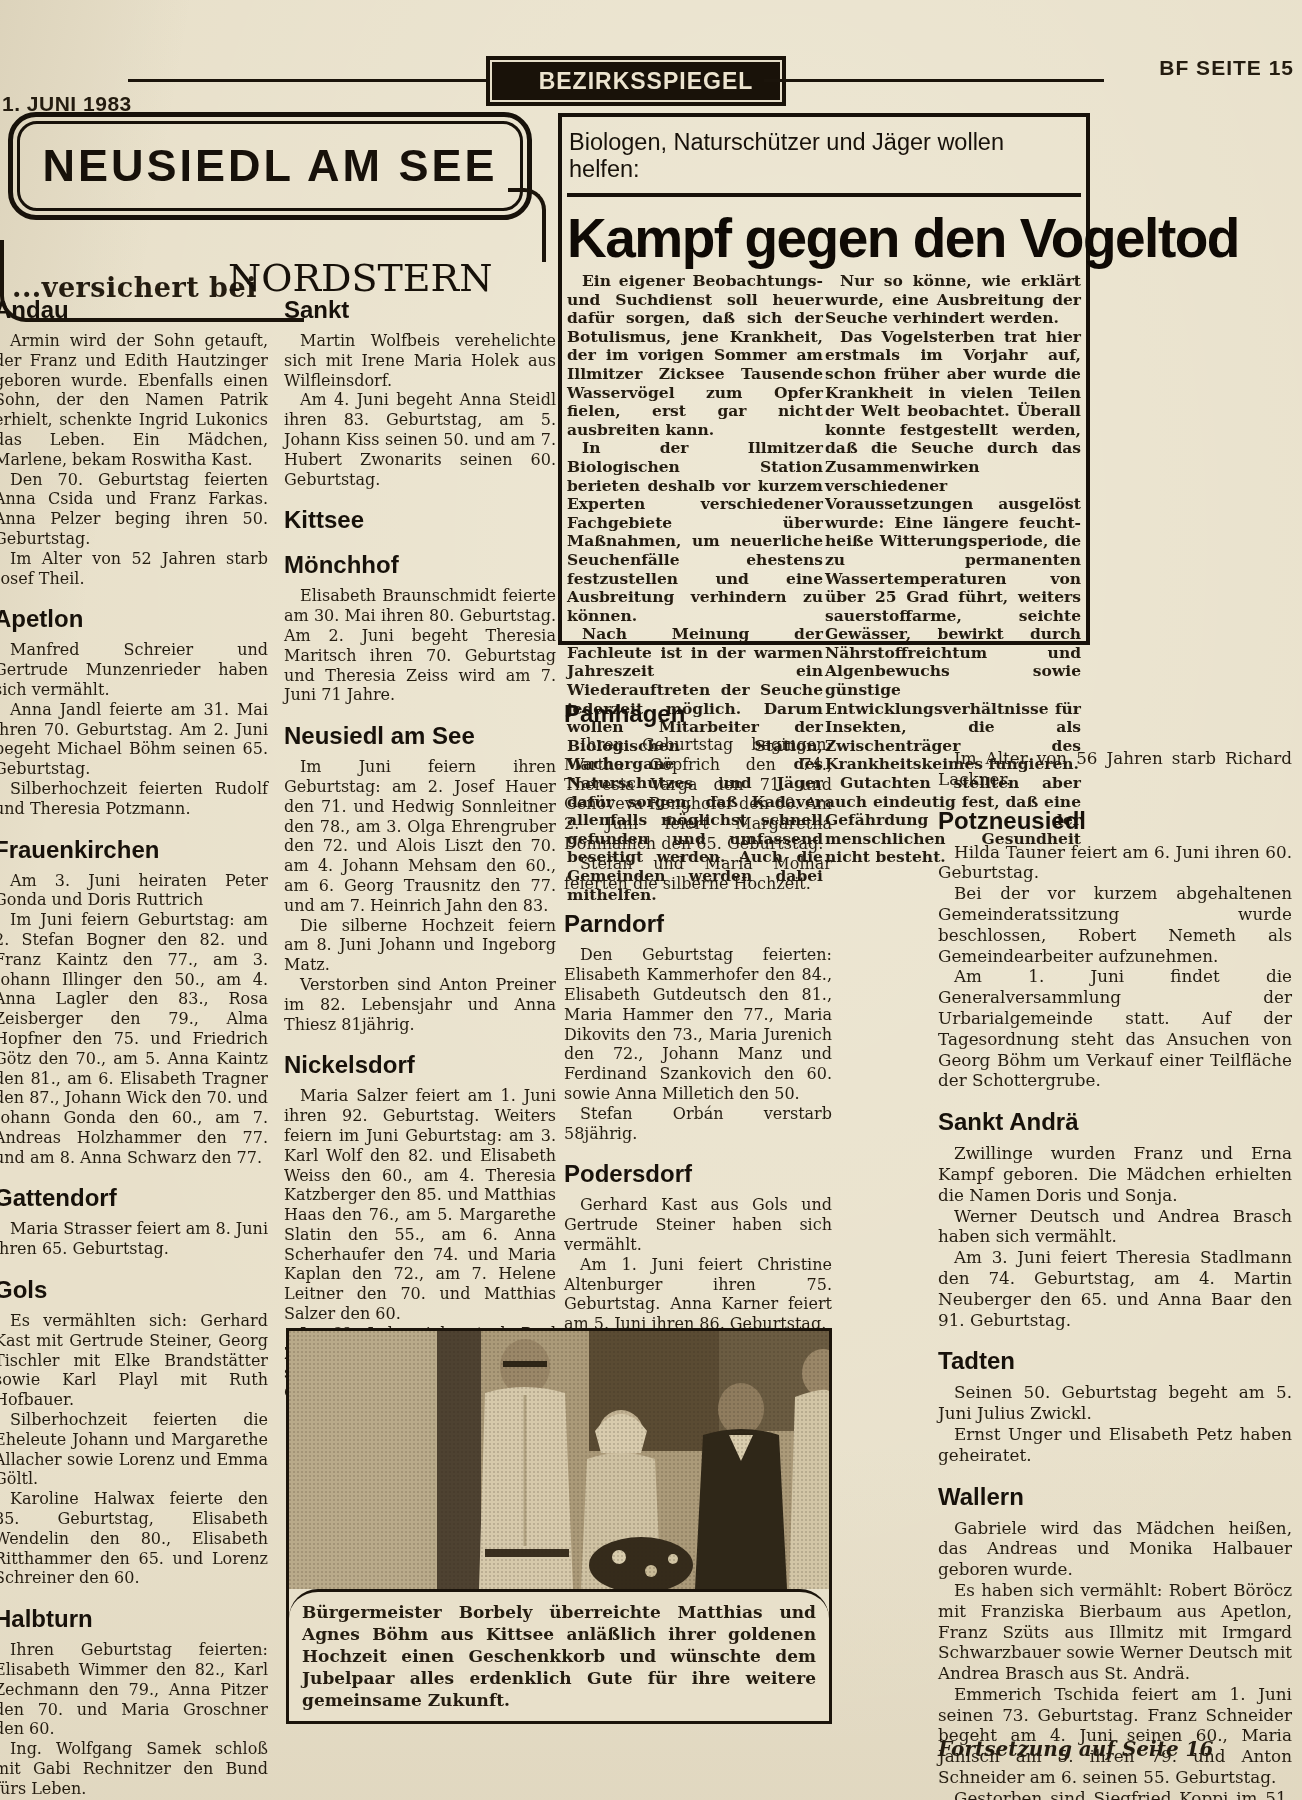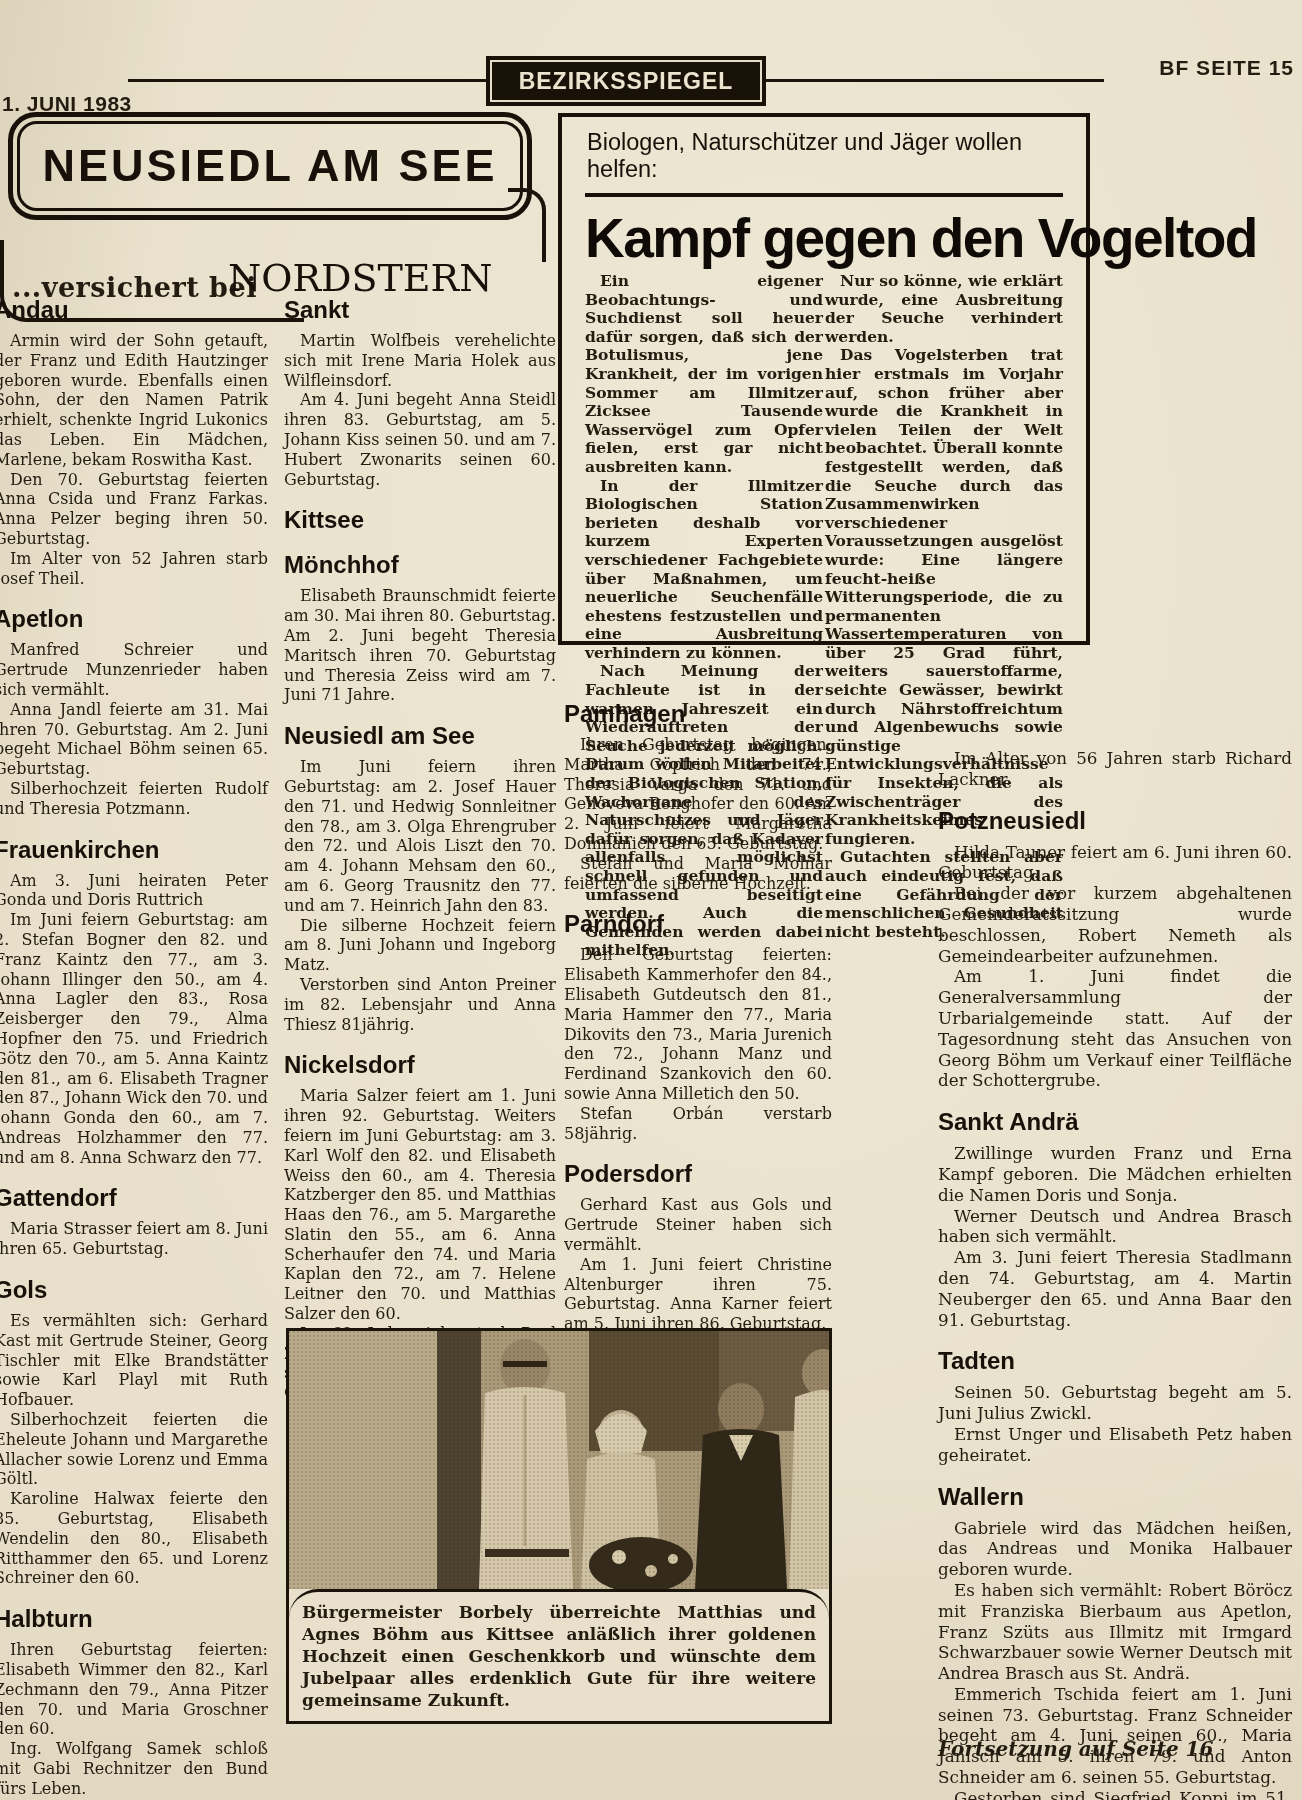--- a/index.html
+++ b/index.html
@@ -15,35 +15,35 @@
   }
   
   .hdr-date{position:absolute;left:2px;top:56px;font-family:"Liberation Sans",sans-serif;font-weight:bold;font-size:21px;letter-spacing:.5px;margin-top:36px;}
   .hdr-rule{position:absolute;top:79px;height:3px;background:#1b140b;}
   .hdr-rule.l{left:128px;width:358px;}
   .hdr-rule.r{left:764px;width:340px;}
   .masthead{
     position:absolute;left:490px;top:60px;width:268px;height:38px;
     background:#191209;border:2px solid #e6dec9;box-shadow:0 0 0 4px #191209;
     text-align:center;line-height:38px;
-    font-family:"Liberation Sans",sans-serif;font-weight:bold;font-size:23px;letter-spacing:1px;color:#ece4cf;
+    font-family:"Liberation Sans",sans-serif;font-weight:bold;font-size:23px;letter-spacing:1px;color:#ece4cf;padding-left:20px;
   }
   .hdr-page{position:absolute;right:8px;top:56px;font-family:"Liberation Sans",sans-serif;font-weight:bold;font-size:21px;letter-spacing:1px;}
   
   .banner{position:absolute;left:8px;top:112px;width:524px;height:108px;border:5px solid #17110a;border-radius:28px;padding:4px;box-sizing:border-box;}
   .banner-inner{width:100%;height:100%;border:3px solid #17110a;border-radius:20px;box-sizing:border-box;
     display:flex;align-items:center;justify-content:center;
     font-family:"Liberation Sans",sans-serif;font-weight:bold;font-size:45px;letter-spacing:3px;color:#17110a;}
   
   .ad-frame-left{position:absolute;left:0px;top:240px;width:300px;height:78px;border-left:4px solid #1b140b;border-bottom:4px solid #1b140b;border-radius:0 0 0 26px;}
   .ad-frame-right{position:absolute;left:508px;top:188px;width:34px;height:70px;border-right:4px solid #1b140b;border-top:4px solid #1b140b;border-radius:0 22px 0 0;}
   .ad-prefix{position:absolute;left:12px;top:272px;font-size:27px;font-weight:bold;letter-spacing:.5px;}
   .ad-brand{position:absolute;left:228px;top:256px;font-size:38px;font-weight:normal;letter-spacing:0px;color:#17110a;}
   
-  .article{position:absolute;left:558px;top:113px;width:532px;height:532px;border:4px solid #17110a;box-sizing:border-box;padding:10px 23px;}
+  .article{position:absolute;left:558px;top:113px;width:532px;height:532px;border:4px solid #17110a;box-sizing:border-box;padding:10px 5px;}
   .kicker{display:block;font-family:"Liberation Sans",sans-serif;font-size:23.5px;color:#17110a;padding:2px 2px 10px;border-bottom:4px solid #17110a;}
   .headline{font-family:"Liberation Sans",sans-serif;font-weight:bold;font-size:55px;letter-spacing:-1.5px;color:#0f0a05;margin:9px 0 2px;white-space:nowrap;}
   .art-cols{display:flex;gap:2px;}
   .art-col{flex:1;min-width:0;}
   .art-col p{margin:0;font-size:15.5px;line-height:18.6px;font-weight:bold;text-align:justify;text-indent:15px;hyphens:auto;color:#241c10;}
   
   .newscol{position:absolute;}
   .newscol h3{font-family:"Liberation Sans",sans-serif;font-weight:bold;font-size:24px;color:#17110a;margin:17px 0 7px;}
   .newscol h3:first-child{margin-top:0;}
   .newscol p{margin:0;font-size:16px;line-height:19.8px;text-align:justify;text-indent:16px;hyphens:auto;}

